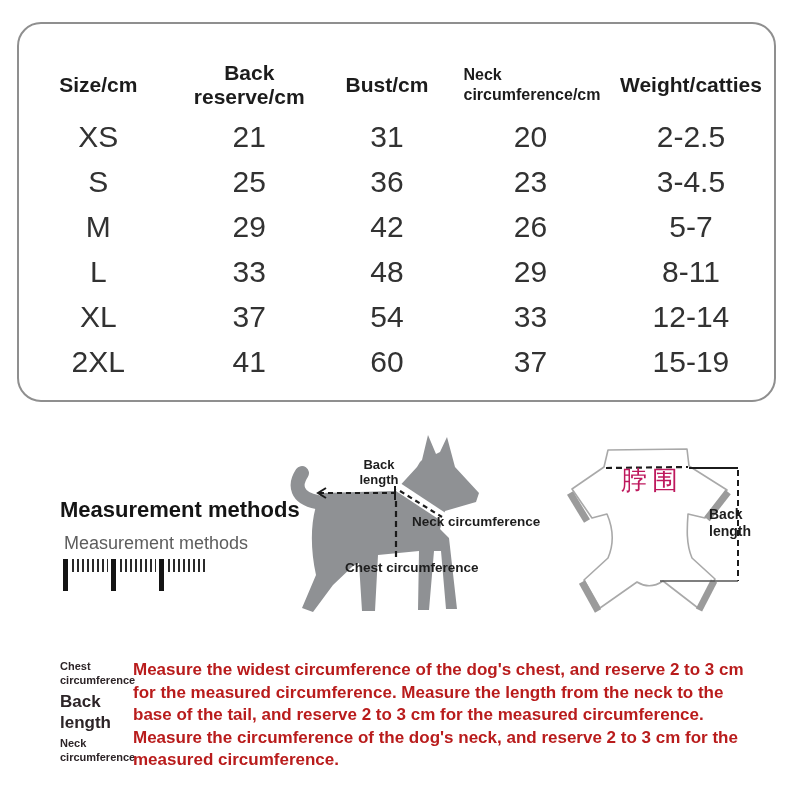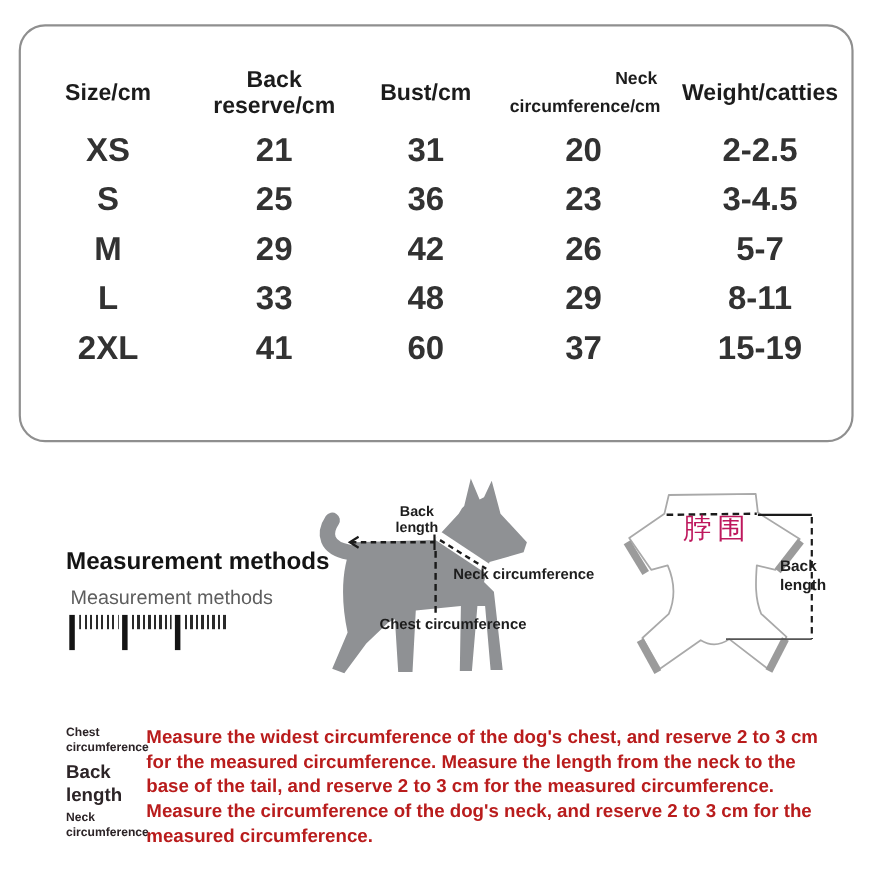--- a/index.html
+++ b/index.html
@@ -12,24 +12,24 @@
     position:absolute; left:17px; top:22px; width:759px; height:380px;
     border:2px solid #8f8f8f; border-radius:24px; background:#fff;
   }
   table.size-table { width:100%; border-collapse:collapse; table-layout:fixed; margin-top:26px; }
   table.size-table th, table.size-table td { text-align:center; vertical-align:middle; }
   table.size-table th {
     font-size:21px; font-weight:bold; color:#1c1c1c; height:64px; padding-top:6px;
   }
   table.size-table th.small-head { font-size:16px; }
   table.size-table th.small-head span {
-    display:inline-block; width:134px; text-align:right; line-height:26px;
+    display:inline-block; width:134px; text-align:left; line-height:20px;
   }
   table.size-table td {
-    font-size:30px; font-weight:700; color:#323232; height:45px;
+    font-size:30px; font-weight:400; color:#323232; height:45px;
     font-stretch:semi-condensed; letter-spacing:0px;
   }
   col.c1{width:21%;} col.c2{width:19%;} col.c3{width:17.5%;} col.c4{width:20.5%;} col.c5{width:22%;}
 
   
   .mm-heading {
     position:absolute; left:60px; top:497px; font-size:22px; font-weight:bold; color:#141414;
   }
   .mm-subheading {
     position:absolute; left:64px; top:533px; font-size:18px; color:#5d5d5d;
@@ -111,20 +111,27 @@
           <td>42</td>
           <td>26</td>
           <td>5-7</td>
         </tr>
         <tr>
           <td>L</td>
           <td>33</td>
           <td>48</td>
           <td>29</td>
           <td>8-11</td>
+        </tr>
+        <tr>
+          <td>XL</td>
+          <td>37</td>
+          <td>54</td>
+          <td>33</td>
+          <td>12-14</td>
         </tr>
         <tr>
           <td>2XL</td>
           <td>41</td>
           <td>60</td>
           <td>37</td>
           <td>15-19</td>
         </tr>
       </tbody>
     </table>

